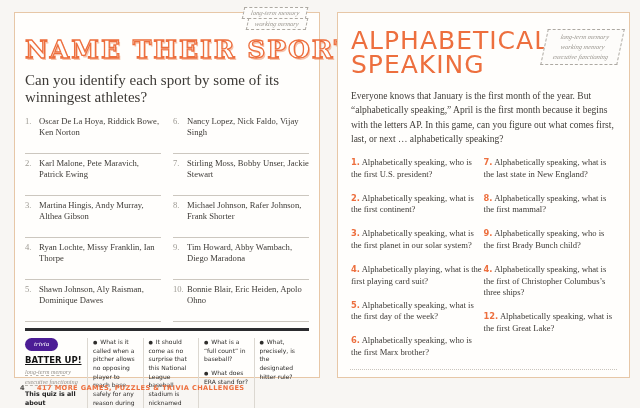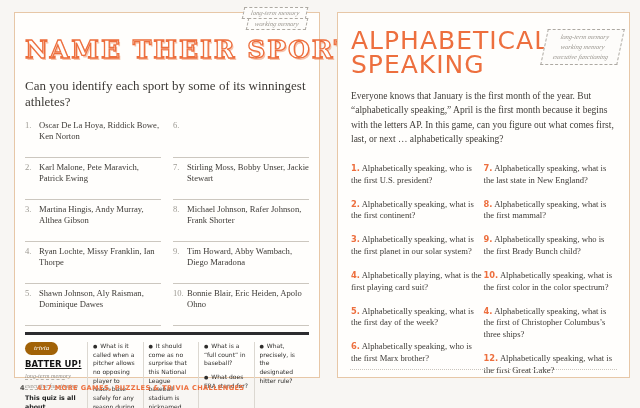--- a/index.html
+++ b/index.html
@@ -34,36 +34,36 @@
 
   
   .title-left {
     margin-top:22px;
     font-family:"DejaVu Serif", serif; font-weight:bold;
     font-size:25px; letter-spacing:2px; white-space:nowrap;
     color:#fffdfb;
     -webkit-text-stroke:1.3px #ed6f3e;
     text-shadow:1.5px 1.5px 0 rgba(238,122,70,0.45);
   }
-  .subtitle-left { margin-top:14px; font-size:13px; color:#3e3b37; }
+  .subtitle-left { margin-top:8px; font-size:15px; color:#3e3b37; }
   .sportlist { display:flex; gap:12px; margin-top:10px; }
   .sportcol { flex:1; }
   .sportitem {
     height:38px; border-bottom:1px solid #ccc7bf; margin-bottom:4px;
     display:flex; font-size:8.6px; line-height:1.3; color:#3e3b37;
   }
   .sportitem .inum { color:#9d9a93; flex-shrink:0; width:14px; }
 
   .black-rule { height:3px; background:#2c2c2f; margin-top:2px; }
 
   .trivia { display:flex; margin-top:7px; font-family:"DejaVu Sans", sans-serif; }
   .tcol { padding:0 5px; border-left:1px solid #dcd8d1; font-size:6px; line-height:1.45; color:#2e2d2b; flex:1; }
   .tcol-first { border-left:none; padding-left:0; flex:0 0 62px; }
   .trivia-badge {
-    display:inline-block; background:#a16207; color:#fff;
+    display:inline-block; background:#4c1d95; color:#fff;
     font-family:"Liberation Serif", serif; font-style:italic;
     font-size:7px; line-height:1; padding:2.5px 9px 3px; border-radius:9px;
   }
   .trivia-title { font-weight:bold; font-size:8.5px; color:#141414; margin:3px 0 2px; font-family:"DejaVu Sans", sans-serif;text-decoration:underline; }
   .trivia-tag {
     font-family:"Liberation Serif", serif; font-style:italic;
     color:#94908a; font-size:6.2px; margin-bottom:1px;
     text-decoration:underline; text-decoration-style:dashed; text-decoration-color:#b7b3ac;
     width:fit-content;
   }
@@ -71,21 +71,21 @@
   .tq { margin-bottom:5px; }
   .bullet { font-size:5px; margin-right:1px; }
 
   
   .title-right {
     margin-top:16px; width:215px;
     font-family:"DejaVu Sans", sans-serif;
     color:#ed6f3e; font-size:25px; line-height:0.94; letter-spacing:1px;
   }
   .intro-right { margin-top:13px; font-size:9.5px; line-height:1.5; color:#3e3b37; }
-  .qwrap { display:flex; margin-top:17px; }
+  .qwrap { display:flex; margin-top:11px; }
   .qcol { flex:1; }
   .q { margin-bottom:12.5px; font-size:8.6px; line-height:1.35; color:#3e3b37; }
   .qnum { color:#ed6f3e; font-weight:bold; font-family:"DejaVu Sans", sans-serif; font-size:8.3px; }
   .dotted-rule { position:absolute; left:12px; right:12px; bottom:7px; border-top:1px dotted #c9c4bc; }
 
   
   .footer { position:absolute; top:384px; font-family:"DejaVu Sans", sans-serif; font-size:6.6px; font-weight:bold; letter-spacing:0.4px; }
   .footer-left { left:20px; }
   .footer-right { right:4px; text-align:right;margin-top:36px; }
   .pagenum { color:#4c4a47; }
@@ -123,20 +123,21 @@
           <span>Ryan Lochte, Missy Franklin, Ian Thorpe</span>
         </div>
       <div class="sportitem">
           <span class="inum">5.</span>
           <span>Shawn Johnson, Aly Raisman, Dominique Dawes</span>
         </div>
     </div>
     <div class="sportcol">
       <div class="sportitem">
           <span class="inum">6.</span>
+          <span>Nancy Lopez, Nick Faldo, Vijay Singh</span>
         </div>
       <div class="sportitem">
           <span class="inum">7.</span>
           <span>Stirling Moss, Bobby Unser, Jackie Stewart</span>
         </div>
       <div class="sportitem">
           <span class="inum">8.</span>
           <span>Michael Johnson, Rafer Johnson, Frank Shorter</span>
         </div>
       <div class="sportitem">
@@ -196,21 +197,20 @@
       <div class="q"><span class="qnum">2.</span> <span>Alphabetically speaking, what is the first continent?</span></div>
       <div class="q"><span class="qnum">3.</span> <span>Alphabetically speaking, what is the first planet in our solar system?</span></div>
       <div class="q"><span class="qnum">4.</span> <span>Alphabetically playing, what is the first playing card suit?</span></div>
       <div class="q"><span class="qnum">5.</span> <span>Alphabetically speaking, what is the first day of the week?</span></div>
       <div class="q"><span class="qnum">6.</span> <span>Alphabetically speaking, who is the first Marx brother?</span></div>
     </div>
     <div class="qcol">
       <div class="q"><span class="qnum">7.</span> <span>Alphabetically speaking, what is the last state in New England?</span></div>
       <div class="q"><span class="qnum">8.</span> <span>Alphabetically speaking, what is the first mammal?</span></div>
       <div class="q"><span class="qnum">9.</span> <span>Alphabetically speaking, who is the first Brady Bunch child?</span></div>
-      <div class="q"><span class="qnum">10.</span> <span>Alphabetically speaking, what is the first color in the color spectrum?</span></div>
       <div class="q"><span class="qnum">4.</span> <span>Alphabetically speaking, what is the first of Christopher Columbus’s three ships?</span></div>
       <div class="q"><span class="qnum">12.</span> <span>Alphabetically speaking, what is the first Great Lake?</span></div>
     </div>
   </div>
   <div class="dotted-rule"></div>
 </div>
 
 <div class="footer footer-left">
   <span class="pagenum">4</span><span class="footer-title">417 MORE GAMES, PUZZLES &amp; TRIVIA CHALLENGES</span>
 </div>

